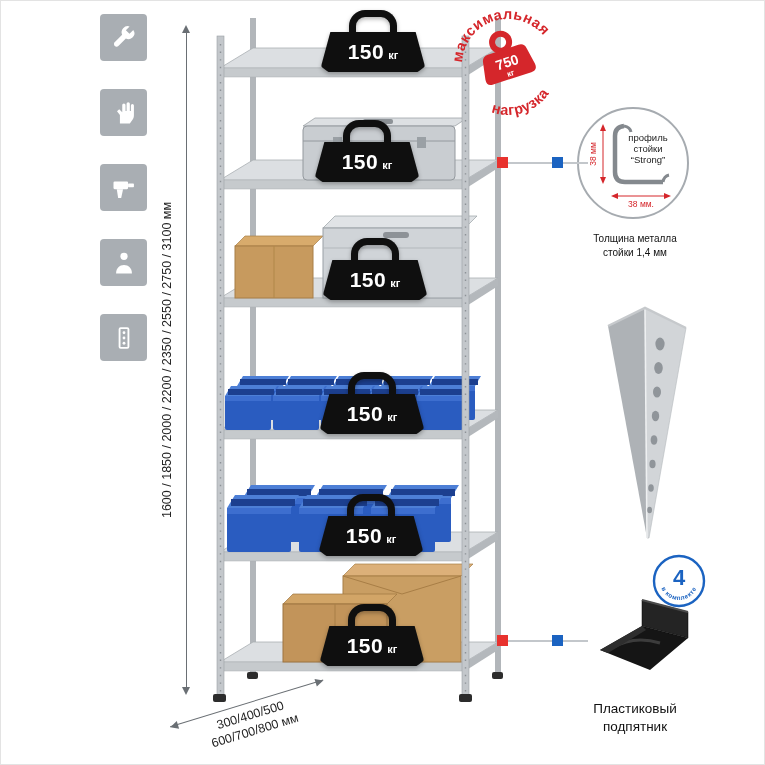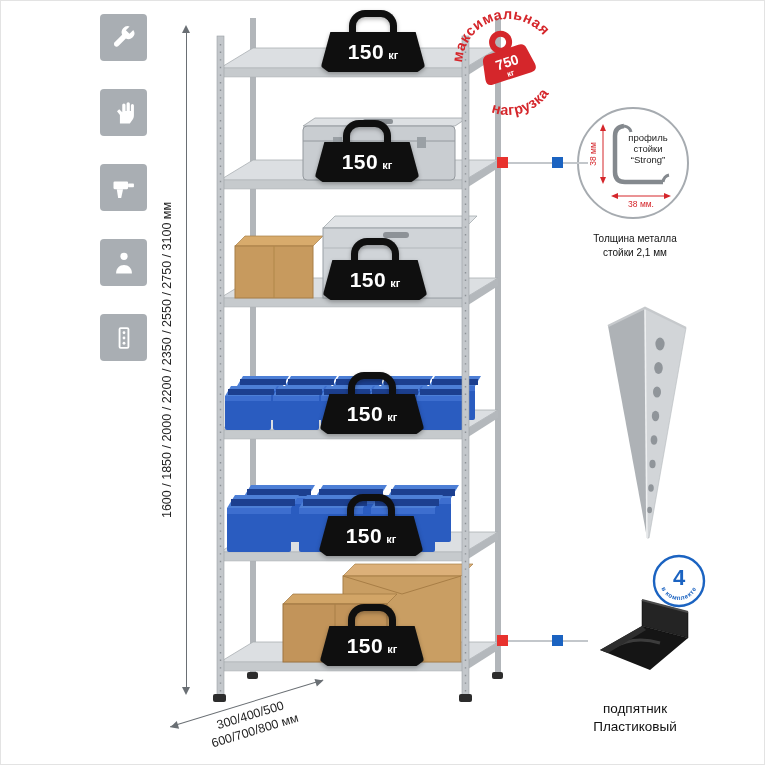--- a/index.html
+++ b/index.html
@@ -302,21 +302,21 @@
     <line x1="41" y1="90" x2="89" y2="90" stroke="#d5262b" stroke-width="1"></line>
     <polygon points="35,90 42,87 42,93" fill="#d5262b"></polygon>
     <polygon points="95,90 88,87 88,93" fill="#d5262b"></polygon>
     <text x="65" y="101" font-size="8.5" fill="#d5262b" text-anchor="middle">38 мм.</text>
     <text x="72" y="35" font-size="9.5" fill="#222" text-anchor="middle">профиль</text>
     <text x="72" y="46" font-size="9.5" fill="#222" text-anchor="middle">стойки</text>
     <text x="72" y="57" font-size="9.5" fill="#222" text-anchor="middle">“Strong”</text>
   </svg>
   <div class="thickness-caption">
     <div>Толщина металла</div>
-    <div>стойки 2,1 мм</div>
+    <div>стойки 1,4 мм</div>
   </div>
 
   <svg class="corner-post" width="112" height="250" viewBox="0 0 112 250">
     <polygon points="20,26 57,8 59,238" fill="#aeb2b6"></polygon>
     <polygon points="57,8 98,28 61,238 59,238" fill="#d2d5d8" stroke="#b6babd" stroke-width="0.6"></polygon>
     <line x1="57" y1="8" x2="59" y2="238" stroke="#eef0f1" stroke-width="1.6"></line>
     <polyline points="20,26 57,8 98,28" fill="none" stroke="#c6c9cc" stroke-width="2.5"></polyline>
     <ellipse cx="72" cy="44" rx="4.6" ry="6.4" fill="#90959a"></ellipse>
     <ellipse cx="70.5" cy="68" rx="4.3" ry="6" fill="#90959a"></ellipse>
     <ellipse cx="69" cy="92" rx="4" ry="5.6" fill="#90959a"></ellipse>
@@ -338,22 +338,22 @@
     <defs>
         <path id="kitArc" d="M 10 29 A 19 19 0 0 0 48 29"></path>
       </defs>
     <circle cx="29" cy="29" r="25" fill="#fff" stroke="#1b63c1" stroke-width="2.4"></circle>
     <text font-size="6.3" font-weight="bold" fill="#1b63c1" letter-spacing="0.6">
       <textPath href="#kitArc" startOffset="50%" text-anchor="middle">в комплекте</textPath>
     </text>
     <text x="29" y="33" font-size="22" font-weight="bold" fill="#1b63c1" text-anchor="middle">4</text>
   </svg>
   <div class="foot-caption">
+    <div>Пластиковый</div>
     <div>подпятник</div>
-    <div>Пластиковый</div>
   </div>
 
   <div class="depth-dim">
     <div class="dim-line">
       <span class="dim-arrow left"></span>
         <span class="dim-arrow right"></span>
     </div>
     <div>300/400/500</div>
     <div>600/700/800 мм</div>
   </div>

